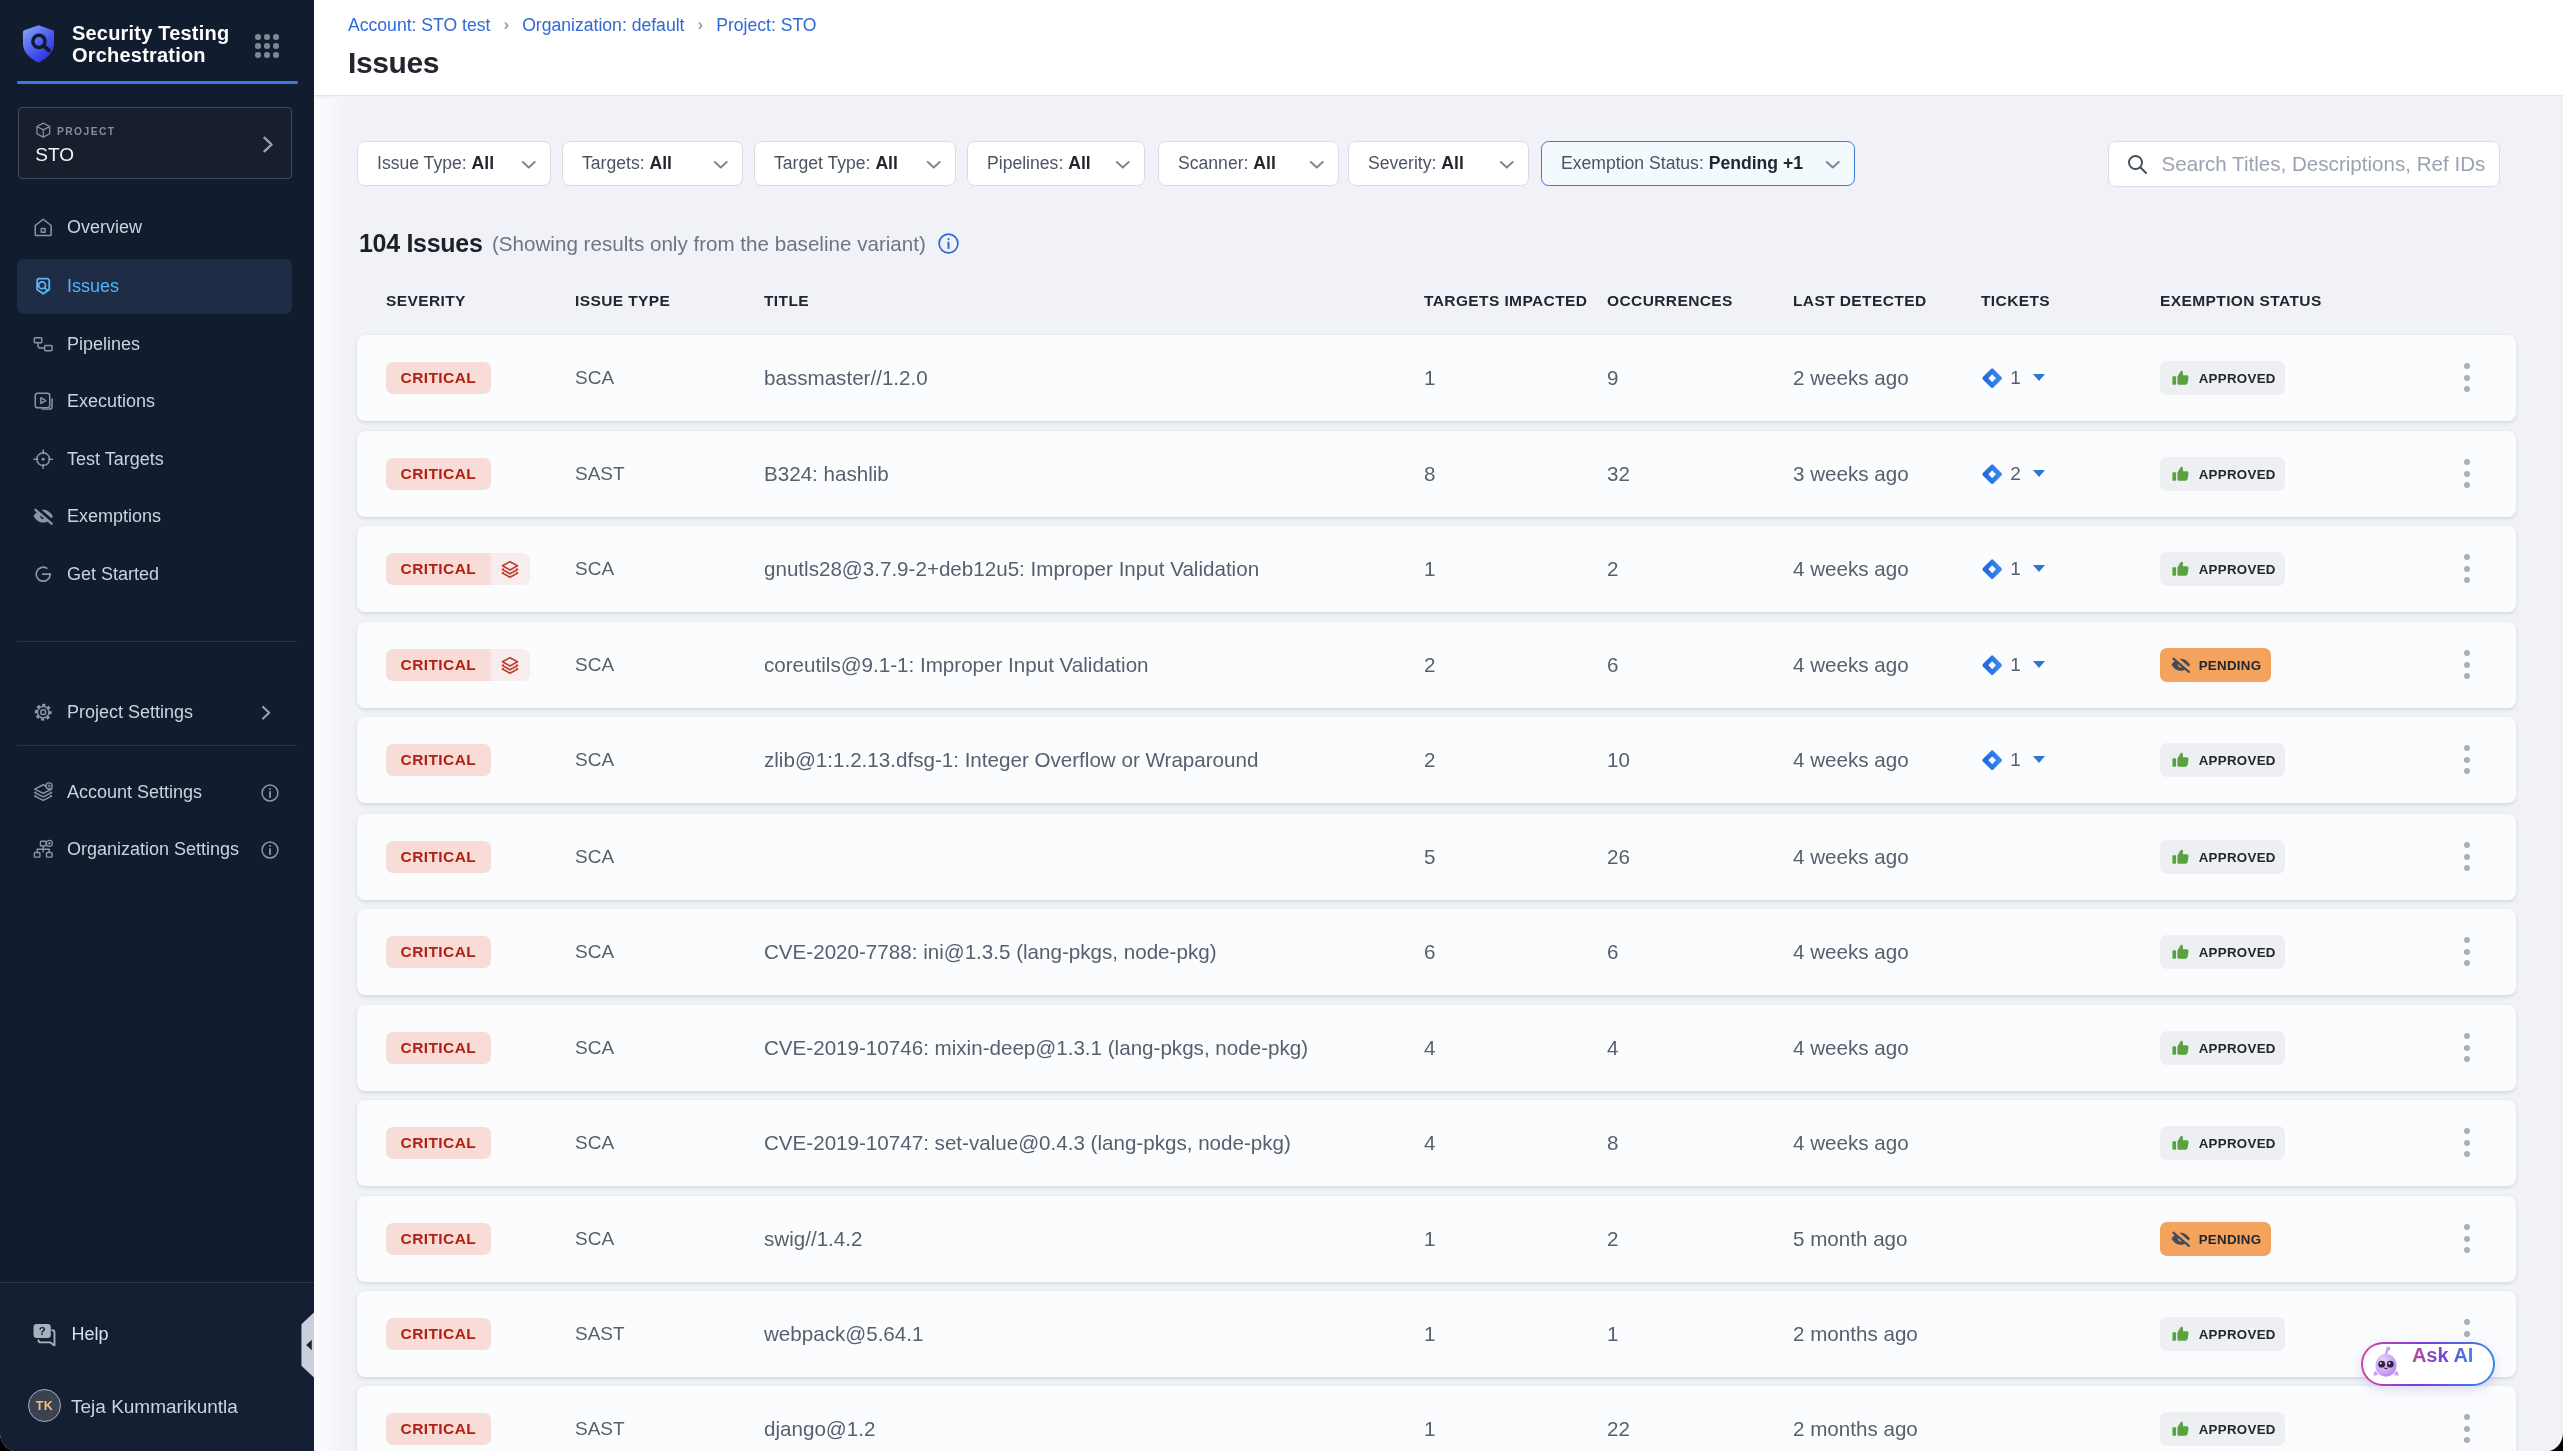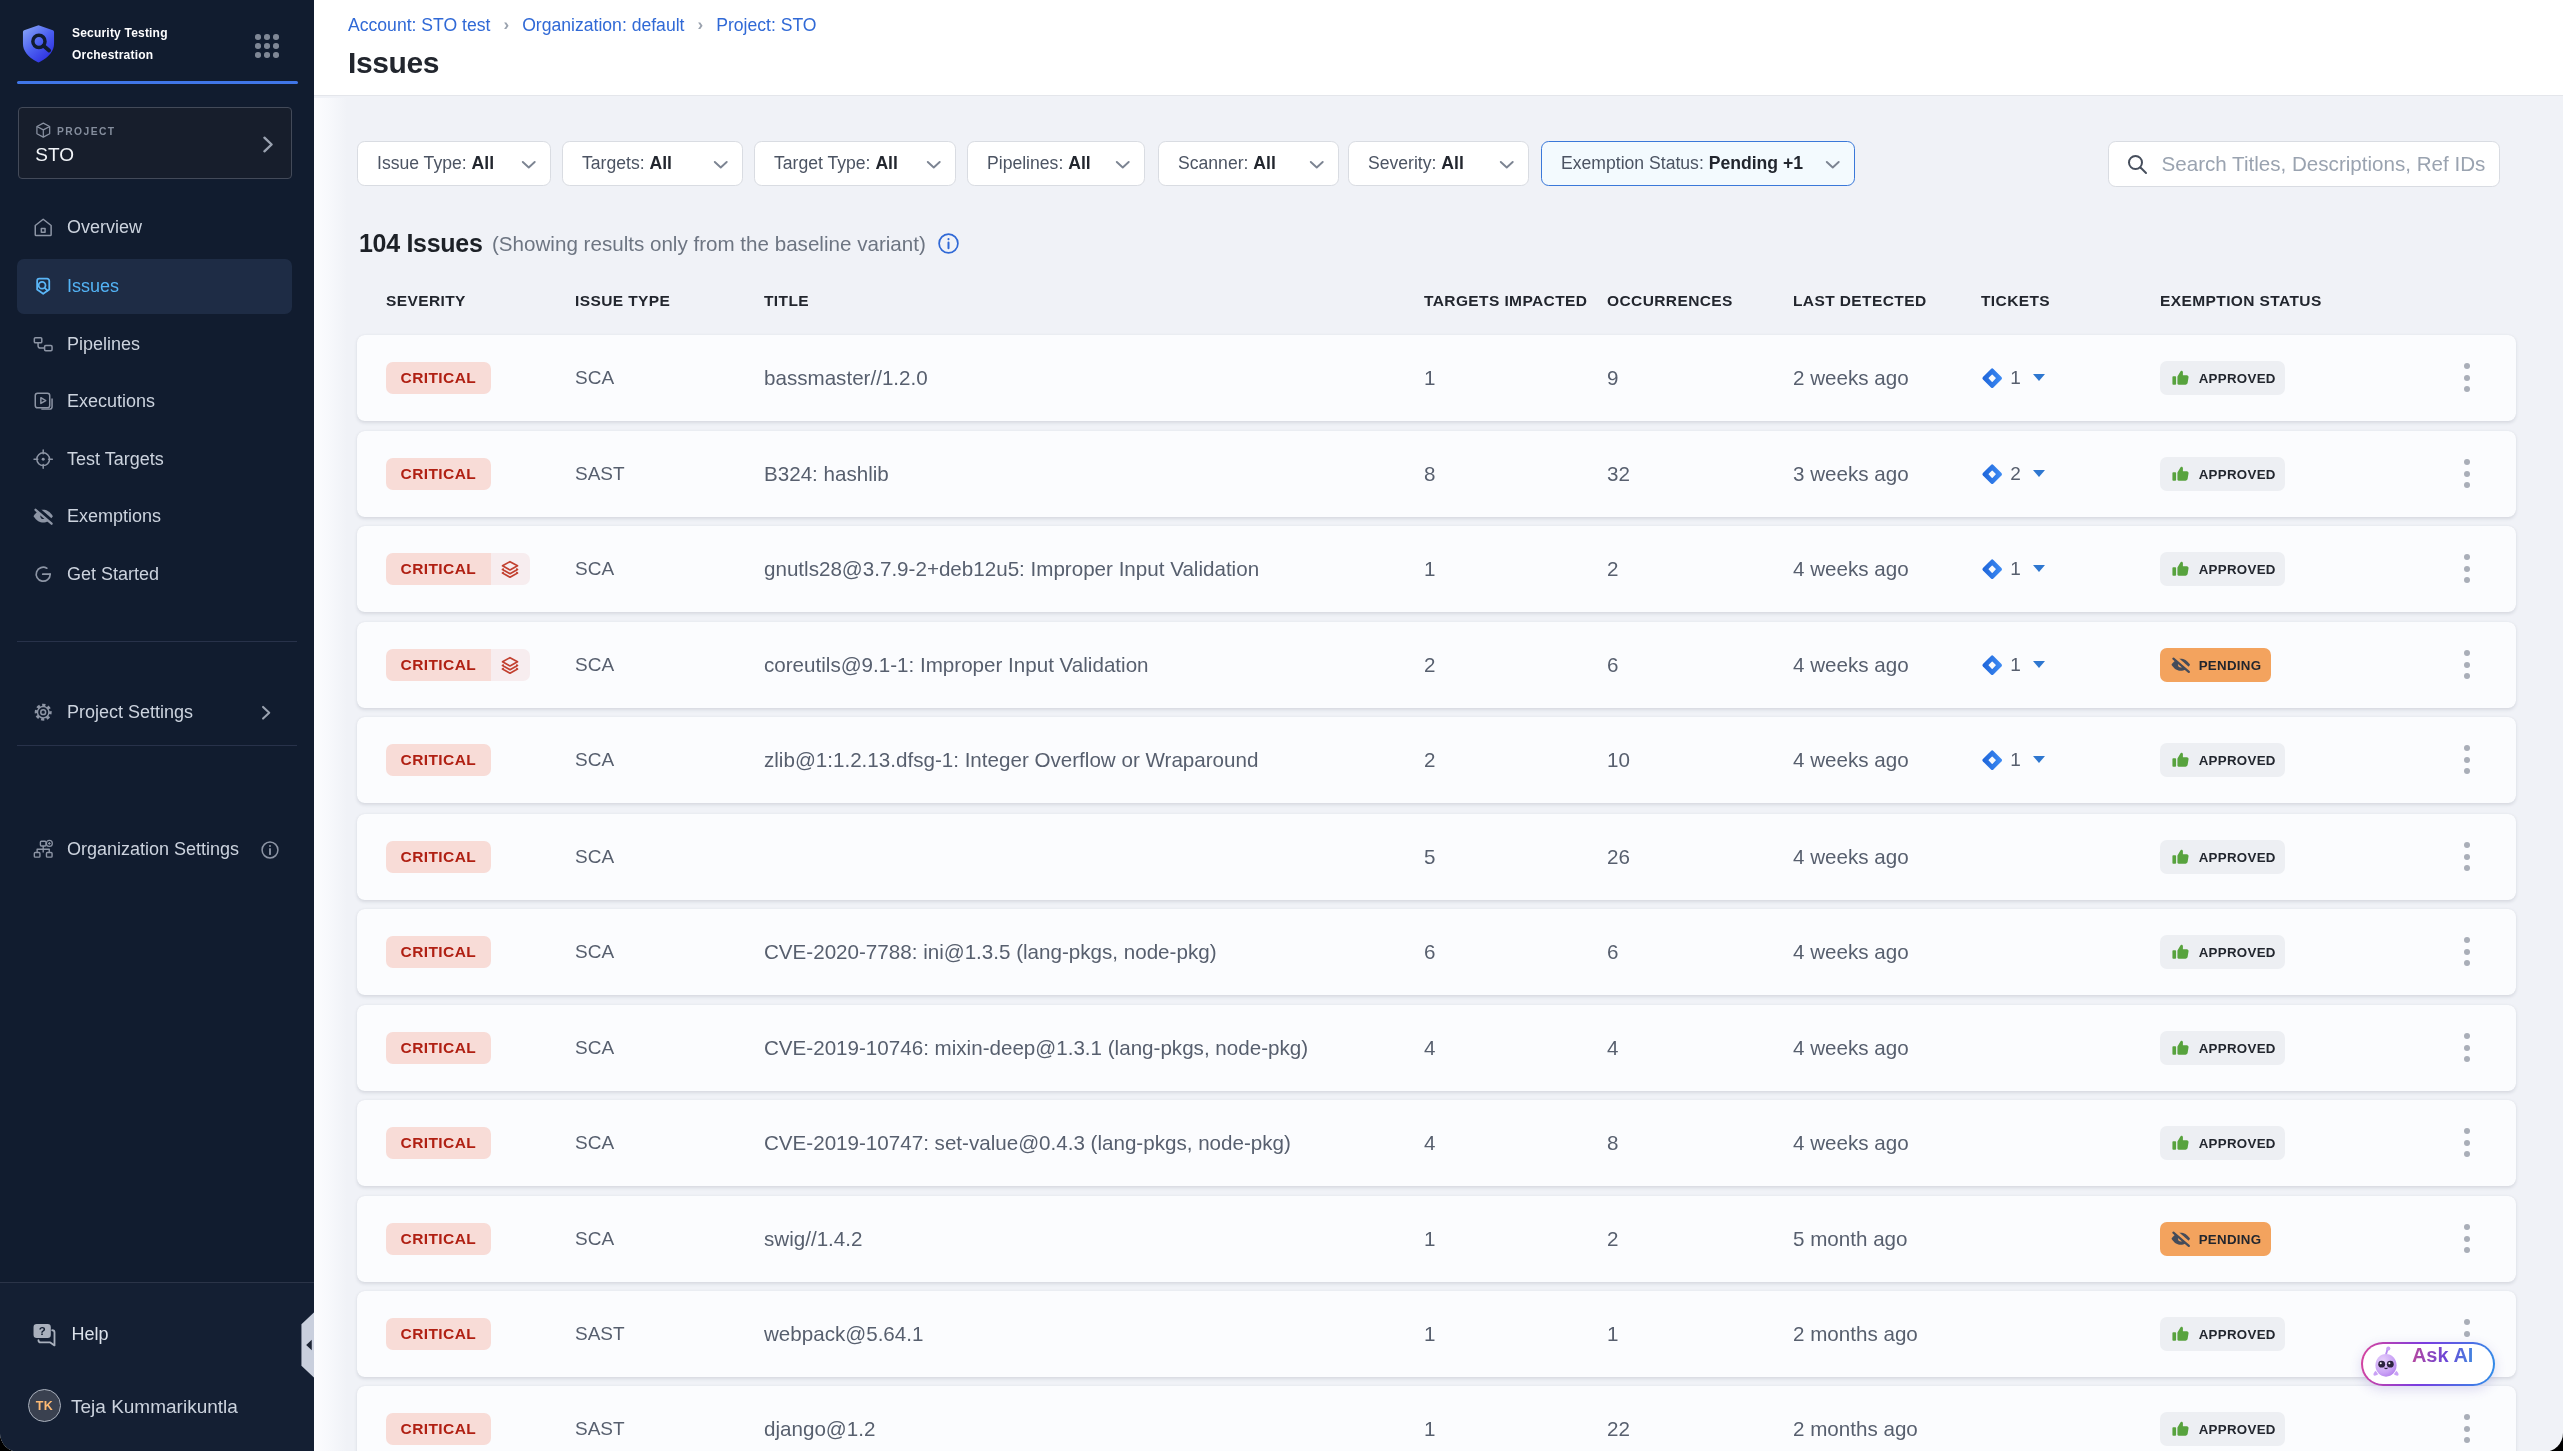--- a/index.html
+++ b/index.html
@@ -1,20 +1,20 @@
 <!DOCTYPE html>
 <html style="font-size:13.8px"><head><meta charset="utf-8">
 <style>
 *{margin:0;padding:0;box-sizing:border-box}
 html,body{width:2563px;height:1452px;background:#000;font-family:"Liberation Sans",sans-serif;overflow:hidden}
 .app{position:relative;width:2563px;height:1452px;background:#f0f2f7;border-radius:0 0 19px 19px;overflow:hidden}
 
 .side{position:absolute;left:0;top:0;width:314px;height:1452px;background:#111c2f;border-radius:0 0 0 19px}
 .side .logo{position:absolute;left:22.4px;top:24px}
-.side .brand{position:absolute;left:72px;top:21.5px;color:#fdfdfe;font-size:12px;font-weight:700;line-height:22.4px;letter-spacing:0.2px}
+.side .brand{position:absolute;left:72px;top:21.5px;color:#fdfdfe;font-size:20px;font-weight:700;line-height:22.4px;letter-spacing:0.2px}
 .grid9{position:absolute;left:255px;top:34px;width:26px;height:22.4px}
 .grid9 i{position:absolute;width:5.6px;height:5.6px;border-radius:50%;background:#7f8795}
 .blueline{position:absolute;left:17px;right:16.3px;top:81px;height:3.4px;background:#4076e8;border-radius:1.7px}
 .pcard{position:absolute;left:18px;top:107px;width:274px;height:72px;background:#171e2c;border:0.9px solid #434a59;border-radius:4px}
 .pcard .plabel{position:absolute;left:38px;top:18px;font-size:10.3px;font-weight:700;letter-spacing:1.4px;color:#848d9c}
 .pcard .pname{position:absolute;left:16.3px;top:36px;font-size:19px;color:#f2f5f9}
 .pcard svg.cube{position:absolute;left:17px;top:13.8px}
 .pcard svg.chev{position:absolute;right:17px;top:27px}
 .nav{position:absolute;left:17px;width:275px;height:55px;border-radius:6.9px;display:flex;align-items:center}
 .nav svg{margin-left:14.6px;flex:0 0 auto}
@@ -162,20 +162,34 @@
           <circle cx="12" cy="12" r="7.6" stroke-width="3" stroke-dasharray="3.4 2.55" stroke-dashoffset="1.2"></circle>
           <circle cx="12" cy="12" r="6.1" stroke-width="1.5"></circle>
           <circle cx="12" cy="12" r="2.6" stroke-width="1.6"></circle>
         </svg>
         <span>Project Settings</span>
         <svg style="position:absolute;right:20.6px;top:20px" width="10.3" height="15.5" viewBox="0 0 15 22" fill="none" stroke="#9aa2b0" stroke-width="3" stroke-linecap="round" stroke-linejoin="round">
           <path d="M3 2.5 12 11 3 19.5"></path>
         </svg>
       </div>
       <div class="sdiv" style="top:745px"></div>
+      <div class="nav" style="top:765px">
+        <svg width="22.4" height="22.4" viewBox="0 0 24 24" fill="none" stroke="#8d95a5" stroke-width="1.6" stroke-linejoin="round">
+          <path d="M12 4 21 8.7l-9 4.6L3 8.7 12 4z"></path>
+          <path d="M4.5 11.6 3 12.4l9 4.6 9-4.6-1.5-.8"></path>
+          <path d="M4.5 15.4 3 16.2l9 4.6 9-4.6-1.5-.8"></path>
+          <circle cx="18.3" cy="5.3" r="3.3" fill="#111c2f" stroke-width="1.4"></circle>
+          <path d="M18.3 3.8v3M16.8 5.3h3" stroke-width="1.2"></path>
+        </svg>
+        <span>Account Settings</span>
+        <svg class="ii" width="20" height="20" viewBox="0 0 24 24" fill="none" stroke="#8d95a5" stroke-width="1.8">
+          <circle cx="12" cy="12" r="9.5"></circle>
+          <path d="M12 10.8V17M12 7v.3" stroke-linecap="round" stroke-width="2.2"></path>
+        </svg>
+      </div>
       <div class="nav" style="top:822px">
         <svg width="22.4" height="22.4" viewBox="0 0 24 24" fill="none" stroke="#8d95a5" stroke-width="1.5" stroke-linejoin="round">
           <rect x="9" y="3.5" width="6" height="5" rx="1"></rect>
           <rect x="2.5" y="15.5" width="6" height="5" rx="1"></rect>
           <rect x="15.5" y="15.5" width="6" height="5" rx="1"></rect>
           <path d="M12 8.5v3.5M5.5 15.5V12h13v3.5M12 12v3.5"></path>
           <circle cx="18.6" cy="5.8" r="3.2" fill="#111c2f" stroke-width="1.3"></circle>
           <path d="M18.6 4.4v2.8M17.2 5.8H20" stroke-width="1.1"></path>
         </svg>
         <span>Organization Settings</span>

